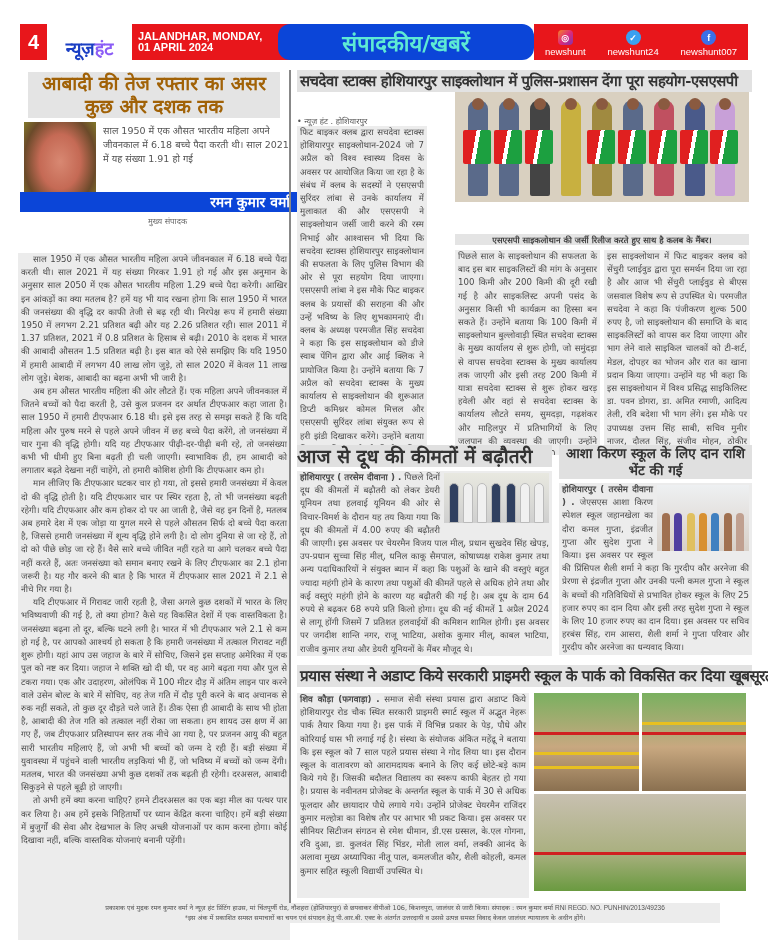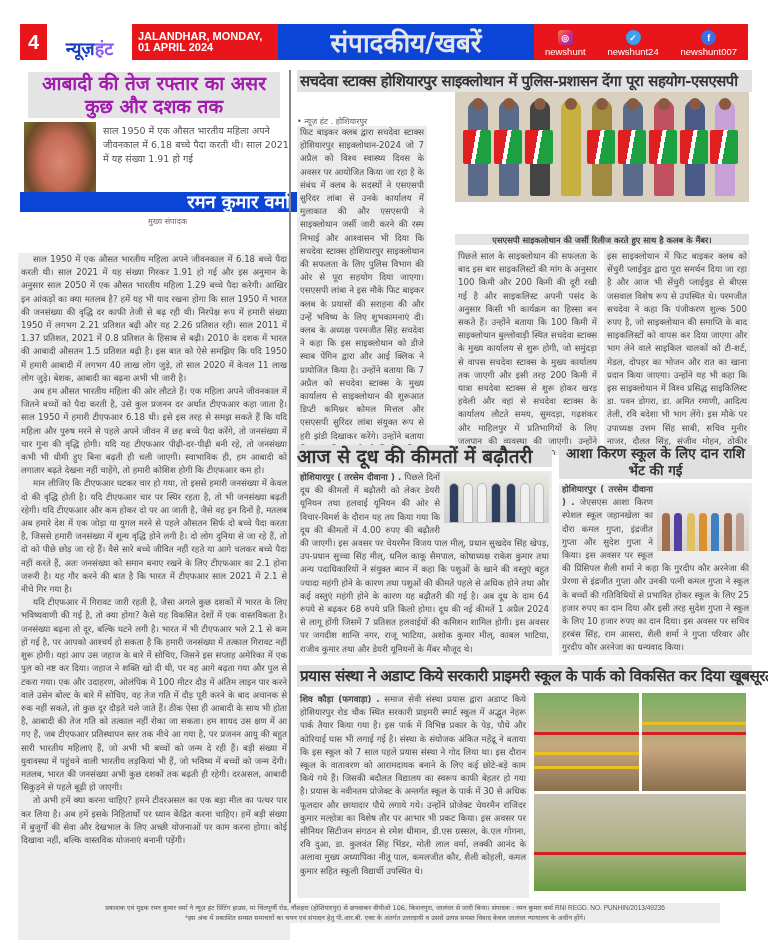--- a/index.html
+++ b/index.html
@@ -2,35 +2,35 @@
 <html><head>
 <meta charset="utf-8">
 <style>
   * { box-sizing: border-box; margin: 0; padding: 0; }
   body { width: 768px; height: 940px; background: #ffffff; font-family: "DejaVu Sans", sans-serif; color: #333; position: relative; overflow: hidden; }
   .masthead { position: absolute; top: 24px; left: 20px; width: 343px; height: 36px; display: flex; align-items: stretch; }
   .page-num { width: 27px; background: #e8161b; color: #fff; font-size: 20px; font-weight: bold; display: flex; align-items: center; justify-content: center; font-family: "Liberation Sans", sans-serif; }
   .brand { width: 85px; color: #1b3fc4; font-weight: bold; font-size: 18px; display: flex; align-items: flex-end; justify-content: center; }
   .brand .r { color: #8b5cf6; }
   .dateline { flex: 1; background: #e8161b; color: #fff; font-family: "Liberation Sans", sans-serif; font-weight: bold; font-size: 11px; line-height: 11px; padding: 7px 6px; }
-  .section-band { position: absolute; top: 24px; left: 278px; width: 256px; height: 36px; background: #0b45d8; color: #e5e5e5; font-size: 26px; font-weight: bold; display: flex; align-items: center; justify-content: center; }
+  .section-band { position: absolute; top: 24px; left: 278px; width: 256px; height: 36px; background: #0b45d8; color: #5eead4; font-size: 22px; font-weight: bold; display: flex; align-items: center; justify-content: center; border-radius: 12px; }
   .social-band { position: absolute; top: 24px; left: 534px; width: 214px; height: 36px; background: #e8161b; display: flex; justify-content: space-around; align-items: flex-end; padding-bottom: 3px; }
   .social { display: flex; flex-direction: column; align-items: center; color: #fff; font-family: "Liberation Sans", sans-serif; font-size: 9.5px; }
   .social .ic { width: 15px; height: 15px; border-radius: 50%; display: flex; align-items: center; justify-content: center; font-size: 9px; color: #fff; font-weight: bold; margin-bottom: 1px; }
   .ic.insta { background: linear-gradient(135deg,#f58529,#dd2a7b,#8134af); border-radius: 4px; }
   .ic.tw { background: #3aa0f0; }
   .ic.fb { background: #3b6fe8; }
 
   .col-left { position: absolute; top: 70px; left: 18px; width: 272px; height: 835px; }
   .vrule { position: absolute; top: 70px; left: 289px; width: 2px; height: 836px; background: #888; }
-  .headline-left { text-align: center; font-weight: bold; font-size: 19px; line-height: 23px; color: #a21caf; background: #e4e4e4; margin: 2px 10px 0; }
+  .headline-left { text-align: center; font-weight: bold; font-size: 19px; line-height: 23px; color: #a16207; background: #e4e4e4; margin: 2px 10px 0; }
   .author-box { position: relative; height: 125px; margin-top: 4px; }
   .author-photo { position: absolute; left: 6px; top: 0; width: 72px; height: 88px; background: radial-gradient(ellipse at 50% 45%, #d88872 0%, #c56a55 40%, #6b4a2a 70%, #8a8a2a 100%); }
   .author-intro { position: absolute; left: 85px; top: 2px; width: 186px; font-size: 9.5px; line-height: 14px; color: #555; }
-  .author-band { position: absolute; left: 2px; top: 70px; width: 288px; height: 20px; background: #0b45d8; color: #fff; font-size: 18px; font-weight: bold; text-align: right; padding-right: 18px; line-height: 20px; }
+  .author-band { position: absolute; left: 2px; top: 70px; width: 288px; height: 20px; background: #0b45d8; color: #fff; font-size: 14px; font-weight: bold; text-align: right; padding-right: 18px; line-height: 20px; }
   .author-role { position: absolute; left: 130px; top: 93px; font-size: 8px; color: #666; }
   .body-text { font-size: 8.6px; line-height: 13.2px; color: #4a4a4a; text-align: justify; background: #ececec; padding: 0 3px; }
   .body-text p { text-indent: 12px; }
   .left-body { height: 710px; overflow: hidden; margin-top: 6px; }
 
   .col-right { position: absolute; top: 70px; left: 297px; width: 455px; }
   .headline-main { font-weight: bold; font-size: 14.8px; color: #333; background: #e2e2e2; line-height: 22px; white-space: nowrap; letter-spacing: -0.4px; padding: 0 3px; }
   .byline { font-size: 8px; color: #555; margin-top: 1px; }
   .story1 { position: relative; height: 362px; }
   .story1-textcol { position: absolute; left: 0; top: 22px; width: 130px; height: 340px; overflow: hidden; }

